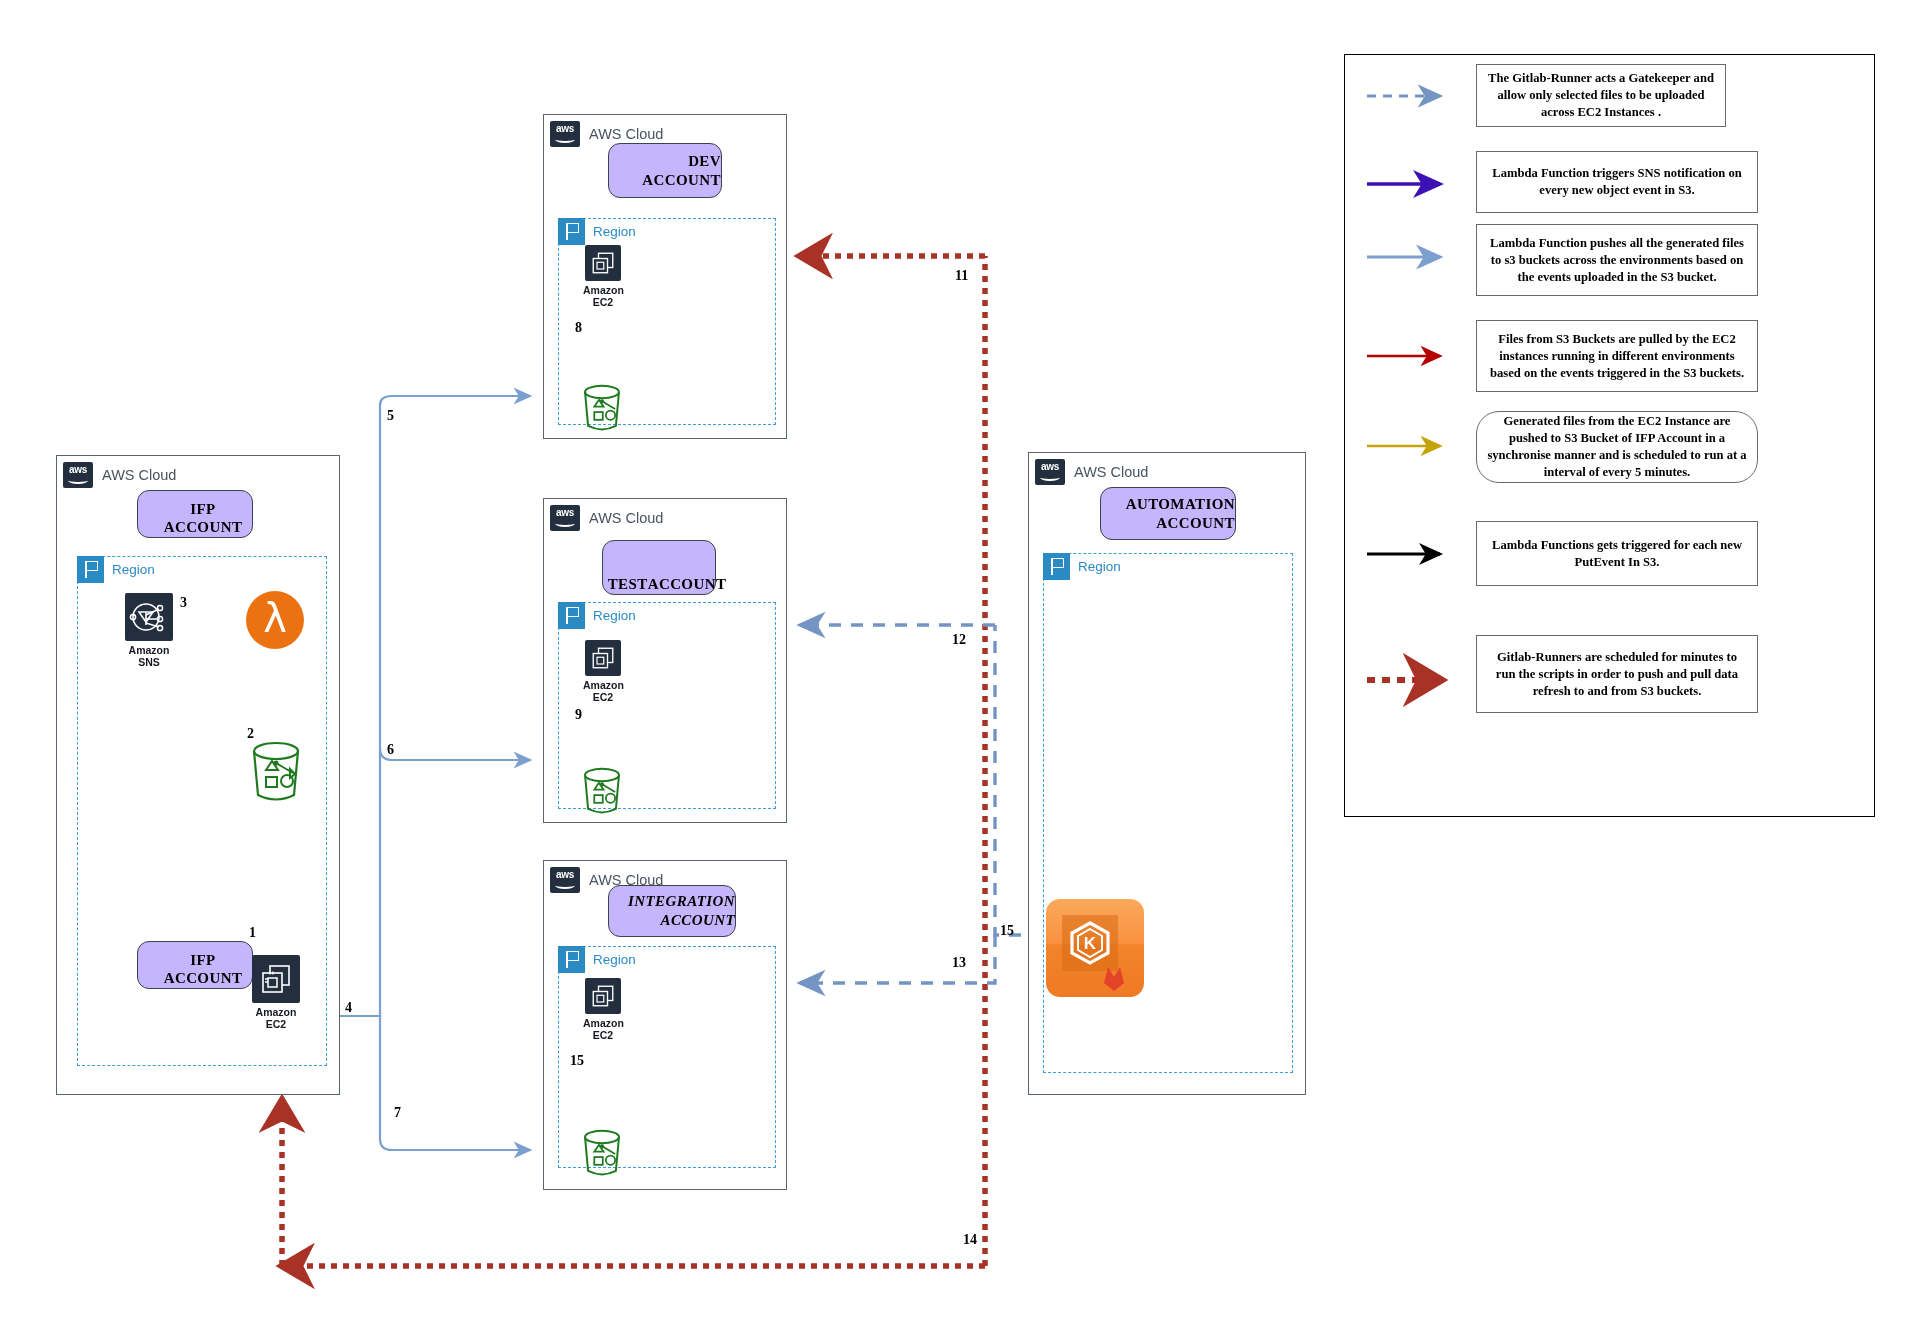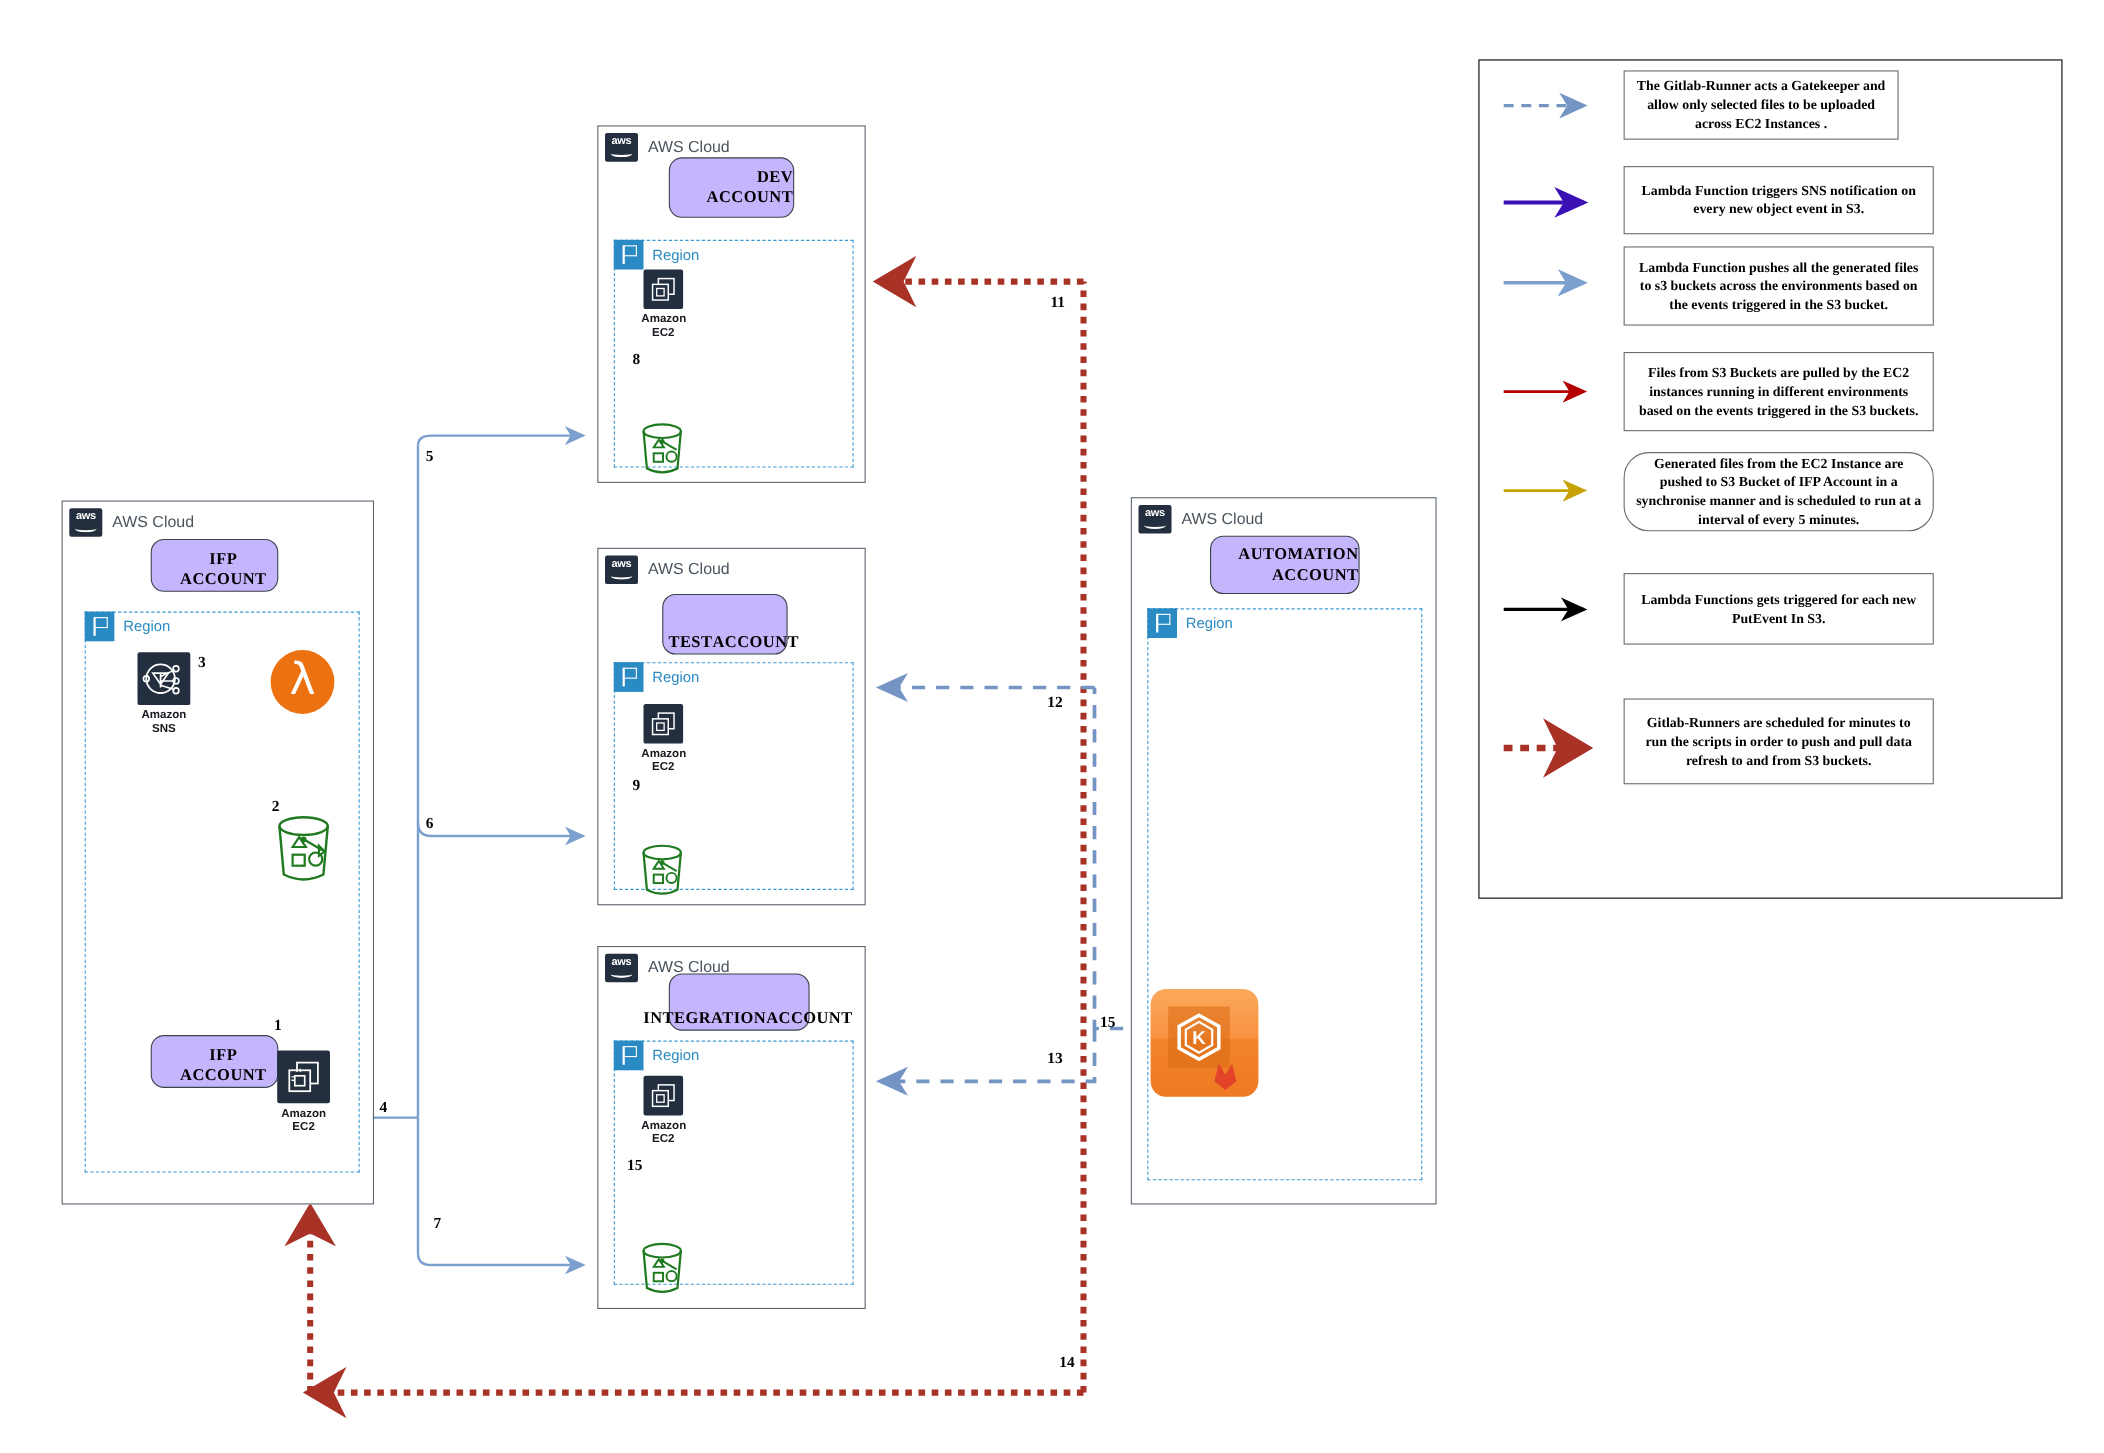--- a/index.html
+++ b/index.html
@@ -443,21 +443,21 @@
       </div>
       <div class="cloud-label">AWS Cloud</div>
     </div>
     <div class="region" style="left:14px; top:85px; width:218px; height:222px;">
       <div class="region-hdr">
         <div class="region-flag"></div>
         <div class="region-label">Region</div>
       </div>
     </div>
   </div>
-  <div class="acct-pill" style="left:608px; top:885px; width:128px; height:52px; flex-direction:row;">
+  <div class="acct-pill" style="left:608px; top:885px; width:128px; height:52px; flex-direction:column;font-style:italic;">
     <span>INTEGRATION</span>
     <span>ACCOUNT</span>
   </div>
   <div class="ec2" style="left:583px; top:978px; width:40px;">
     <div class="ec2-box">
       <svg width="36" height="36" viewBox="0 0 48 48">
         <rect x="18" y="11" width="19" height="19" fill="none" stroke="#ffffff" stroke-width="1.8"></rect>
         <rect x="11" y="18" width="19" height="19" fill="#232f3e" stroke="#ffffff" stroke-width="1.8"></rect>
         <rect x="16" y="23" width="9" height="9" fill="none" stroke="#ffffff" stroke-width="1.6"></rect>
       </svg>
@@ -553,20 +553,20 @@
       <path d="M22,129 L95,129" stroke="#3b10b5" stroke-width="3.6" fill="none" marker-end="url(#lg-purple)"></path>
       <path d="M22,202 L95,202" stroke="#7b9fce" stroke-width="3.2" fill="none" marker-end="url(#lg-lblue)"></path>
       <path d="M22,301 L95,301" stroke="#b40000" stroke-width="2.6" fill="none" marker-end="url(#lg-red)"></path>
       <path d="M22,391 L95,391" stroke="#c6a206" stroke-width="2.6" fill="none" marker-end="url(#lg-gold)"></path>
       <path d="M22,499 L95,499" stroke="#000000" stroke-width="2.8" fill="none" marker-end="url(#lg-black)"></path>
       <path d="M22,625 L95,625" stroke="#a93226" stroke-width="6" fill="none" stroke-dasharray="8 7" marker-end="url(#lg-dkred)"></path>
     </svg>
 
     <div class="legend-text" style="position:absolute; left:131px; top:9px; width:250px; height:63px;padding-left:10px;">The Gitlab-Runner acts a Gatekeeper and allow only selected files to be uploaded across EC2 Instances .</div>
     <div class="legend-text" style="position:absolute; left:131px; top:96px; width:282px; height:62px;">Lambda Function  triggers  SNS notification on every new object event in S3.</div>
-    <div class="legend-text" style="position:absolute; left:131px; top:169px; width:282px; height:72px;">Lambda Function pushes all the generated files to s3 buckets across the environments based on the events triggered in the  S3 bucket.</div>
+    <div class="legend-text" style="position:absolute; left:131px; top:169px; width:282px; height:72px;">Lambda Function pushes all the generated files to s3 buckets across the environments based on the events uploaded in the  S3 bucket.</div>
     <div class="legend-text" style="position:absolute; left:131px; top:265px; width:282px; height:72px;">Files from S3 Buckets are pulled by the EC2 instances running in different environments based on the events triggered  in the S3 buckets.</div>
     <div class="legend-text" style="position:absolute; left:131px; top:356px; width:282px; height:72px;border-radius:23px;">Generated files from the EC2 Instance are pushed to S3 Bucket of IFP Account in a synchronise manner and is scheduled to run at a interval of every 5 minutes.</div>
     <div class="legend-text" style="position:absolute; left:131px; top:466px; width:282px; height:65px;">Lambda Functions gets triggered for each new PutEvent In S3.</div>
     <div class="legend-text" style="position:absolute; left:131px; top:580px; width:282px; height:78px;">Gitlab-Runners are scheduled for minutes to run the scripts in order to push and pull data refresh to and from S3 buckets.</div>
   </div>
 
 </div>
 
 </body></html>

